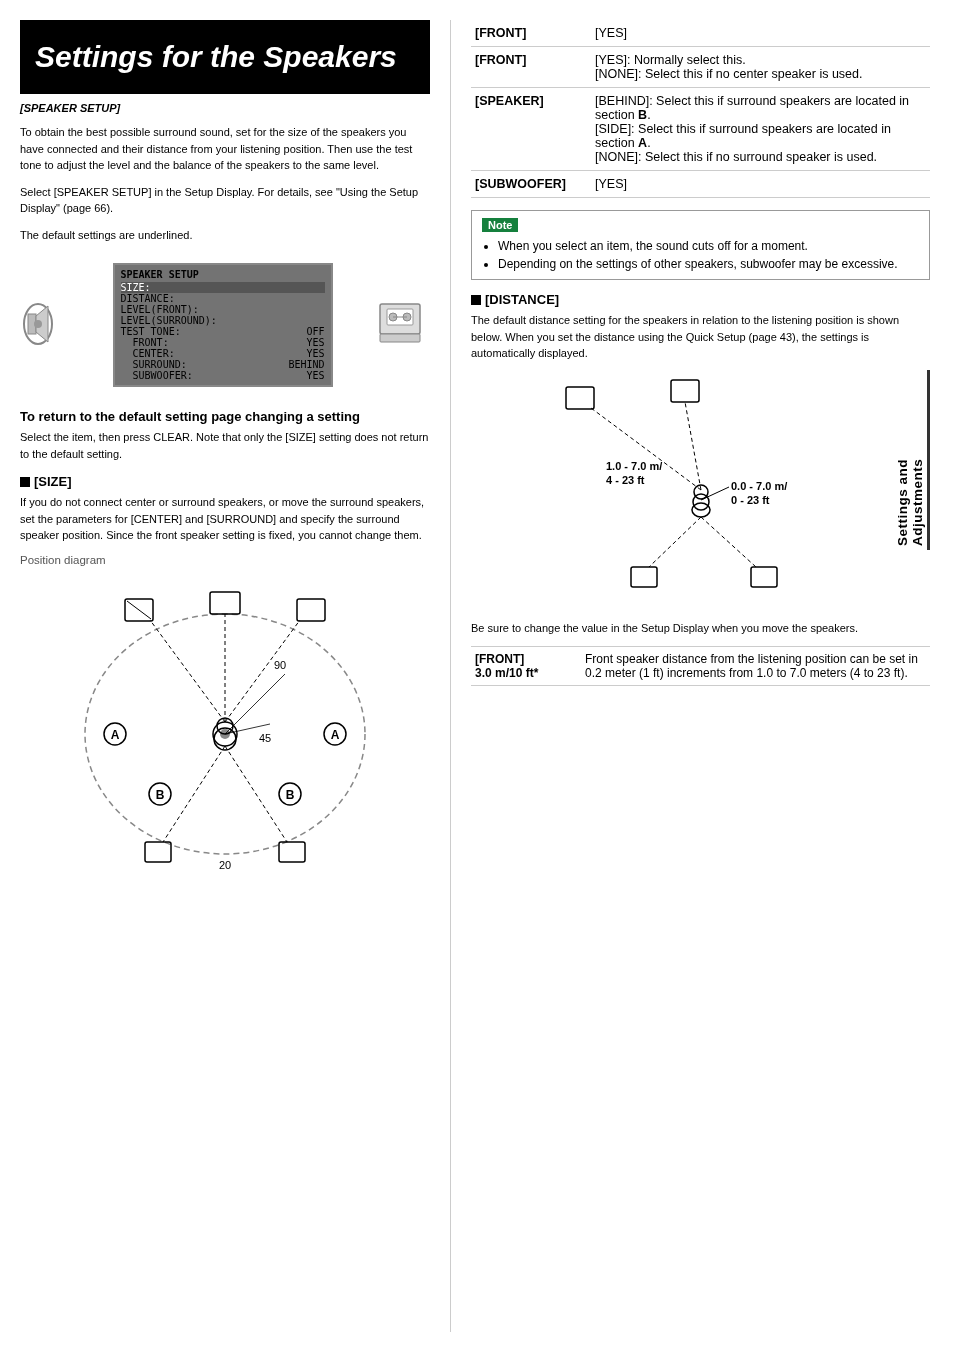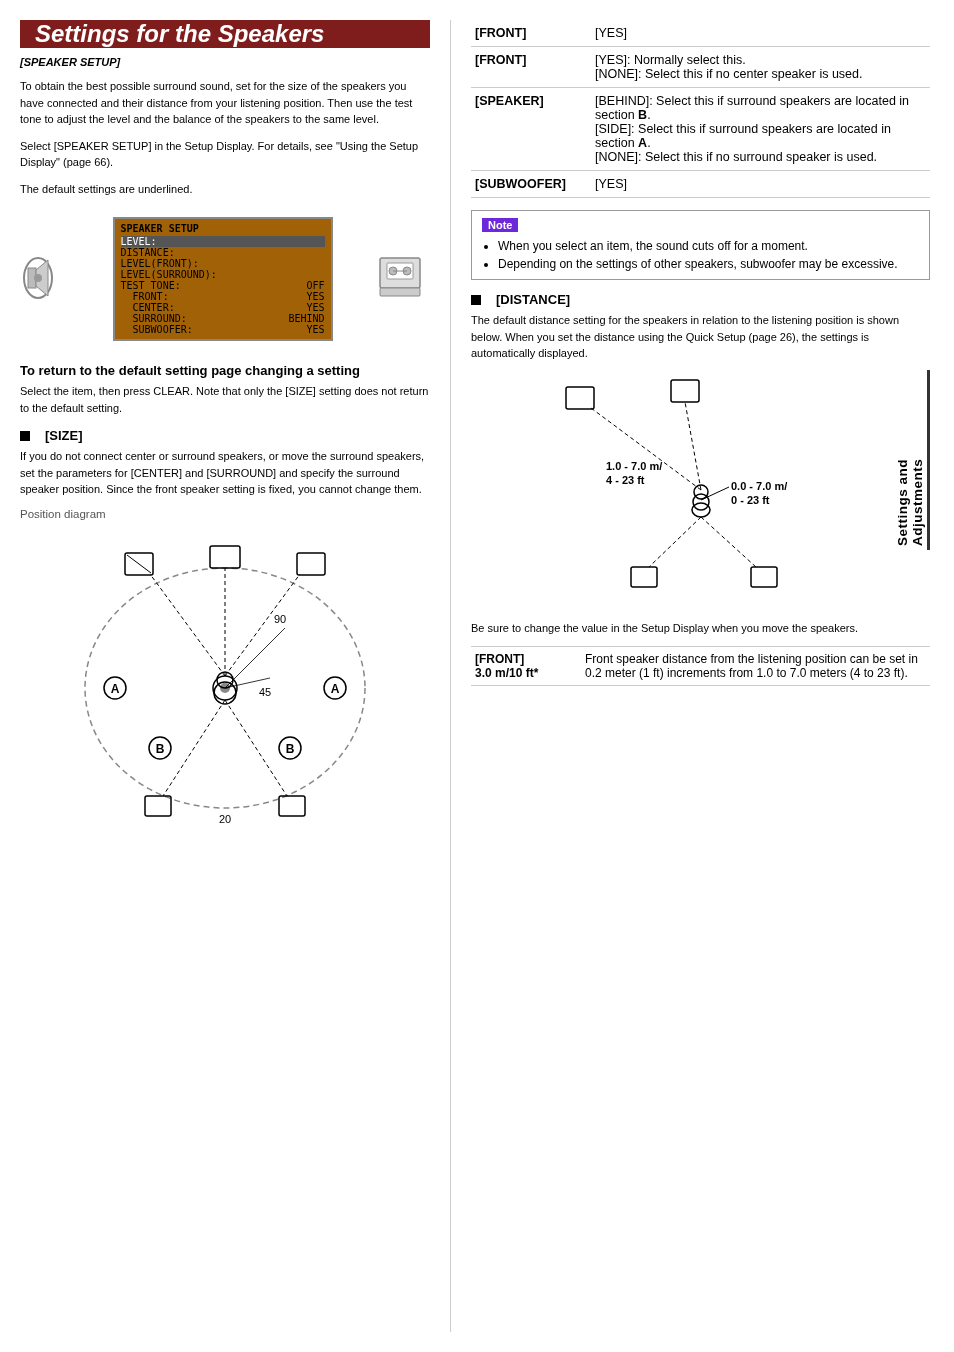--- a/index.html
+++ b/index.html
@@ -21,25 +21,25 @@
     .left-column {
       width: 430px;
       padding-right: 20px;
     }
     .right-column {
       width: 480px;
       border-left: 1px solid #ccc;
       padding-left: 20px;
     }
     .page-title {
-      background: #7f1d1d;
+      background: #000000;
       color: #fff;
-      font-size: 24px;
-      font-weight: bold;
-      padding: 0 15px;
+      font-size: 30px;
+      font-weight: bold;
+      padding: 20px 15px;
       margin-bottom: 8px;
       font-style: italic;
     }
     .section-title {
       font-size: 11px;
       font-weight: bold;
       font-style: italic;
       margin-bottom: 10px;
       color: #000;
     }
@@ -47,39 +47,39 @@
       font-size: 11px;
       line-height: 1.5;
       margin-bottom: 10px;
     }
     .subsection-heading {
       font-size: 13px;
       font-weight: bold;
       margin: 12px 0 5px 0;
       display: flex;
       align-items: center;
-      gap: 12px;
+      gap: 1px;
     }
     .square-bullet {
       display: inline-block;
       width: 10px;
       height: 10px;
       background: #000;
       margin-right: 3px;
       flex-shrink: 0;
     }
     .diagram-label {
       font-size: 11.5px;
       color: #555;
       margin-bottom: 4px;
     }
     
     .screen-mockup {
       border: 2px solid #888;
-      background: #a16207;
+      background: #737373;
       width: 220px;
       font-size: 10px;
       padding: 4px 6px;
       margin: 10px auto;
       font-family: monospace;
     }
     .screen-mockup .highlighted-row {
       background: #555;
       color: #fff;
     }
@@ -109,21 +109,21 @@
       white-space: nowrap;
       padding-right: 10px;
       width: 120px;
     }
     .note-box {
       border: 1.5px solid #999;
       padding: 6px 10px;
       margin: 12px 0;
     }
     .note-title {
-      background: #6d28d9;
+      background: #15803d;
       color: #fff;
       font-weight: bold;
       font-size: 11px;
       padding: 1px 6px;
       display: inline-block;
       margin-bottom: 5px;
     }
     .note-box ul {
       list-style: disc;
       padding-left: 16px;
@@ -193,21 +193,21 @@
           <svg width="50" height="55" viewBox="0 0 50 55">
             <ellipse cx="18" cy="28" rx="14" ry="20" fill="none" stroke="#888" stroke-width="2"></ellipse>
             <rect x="8" y="18" width="8" height="20" fill="#bbb" stroke="#888" stroke-width="1"></rect>
             <path d="M16,20 L28,10 L28,46 L16,36 Z" fill="#ccc" stroke="#888" stroke-width="1"></path>
             <circle cx="18" cy="28" r="4" fill="#999"></circle>
           </svg>
         </div>
         <div class="screen-mockup">
           <div style="font-weight:bold; margin-bottom:2px;">SPEAKER SETUP</div>
           <div class="highlighted-row row">
-              <span>LEVEL:</span>
+              <span>SIZE:</span>
               <span></span>
             </div>
           <div class="row">
               <span>DISTANCE:</span>
               <span></span>
             </div>
           <div class="row">
               <span>LEVEL(FRONT):</span>
               <span></span>
             </div>
@@ -345,21 +345,21 @@
         <ul>
           <li>When you select an item, the sound cuts off for a moment.</li>
           <li>Depending on the settings of other speakers, subwoofer may be excessive.</li>
         </ul>
       </div>
 
       <div class="subsection-heading">
         <span class="square-bullet"></span>
         <span>[DISTANCE]</span>
       </div>
-      <div class="body-text">The default distance setting for the speakers in relation to the listening position is shown below. When you set the distance using the Quick Setup (page 26), the settings is automatically displayed.</div>
+      <div class="body-text">The default distance setting for the speakers in relation to the listening position is shown below. When you set the distance using the Quick Setup (page 43), the settings is automatically displayed.</div>
 
       <div class="diagram-container">
         <svg width="400" height="240" viewBox="0 0 400 240">
 
           <rect x="65" y="15" width="28" height="22" rx="2" fill="none" stroke="#000" stroke-width="1.5"></rect>
 
           <rect x="170" y="8" width="28" height="22" rx="2" fill="none" stroke="#000" stroke-width="1.5"></rect>
 
           <circle cx="200" cy="130" r="8" fill="none" stroke="#000" stroke-width="1.5"></circle>
           <circle cx="200" cy="120" r="7" fill="none" stroke="#000" stroke-width="1.5"></circle>

